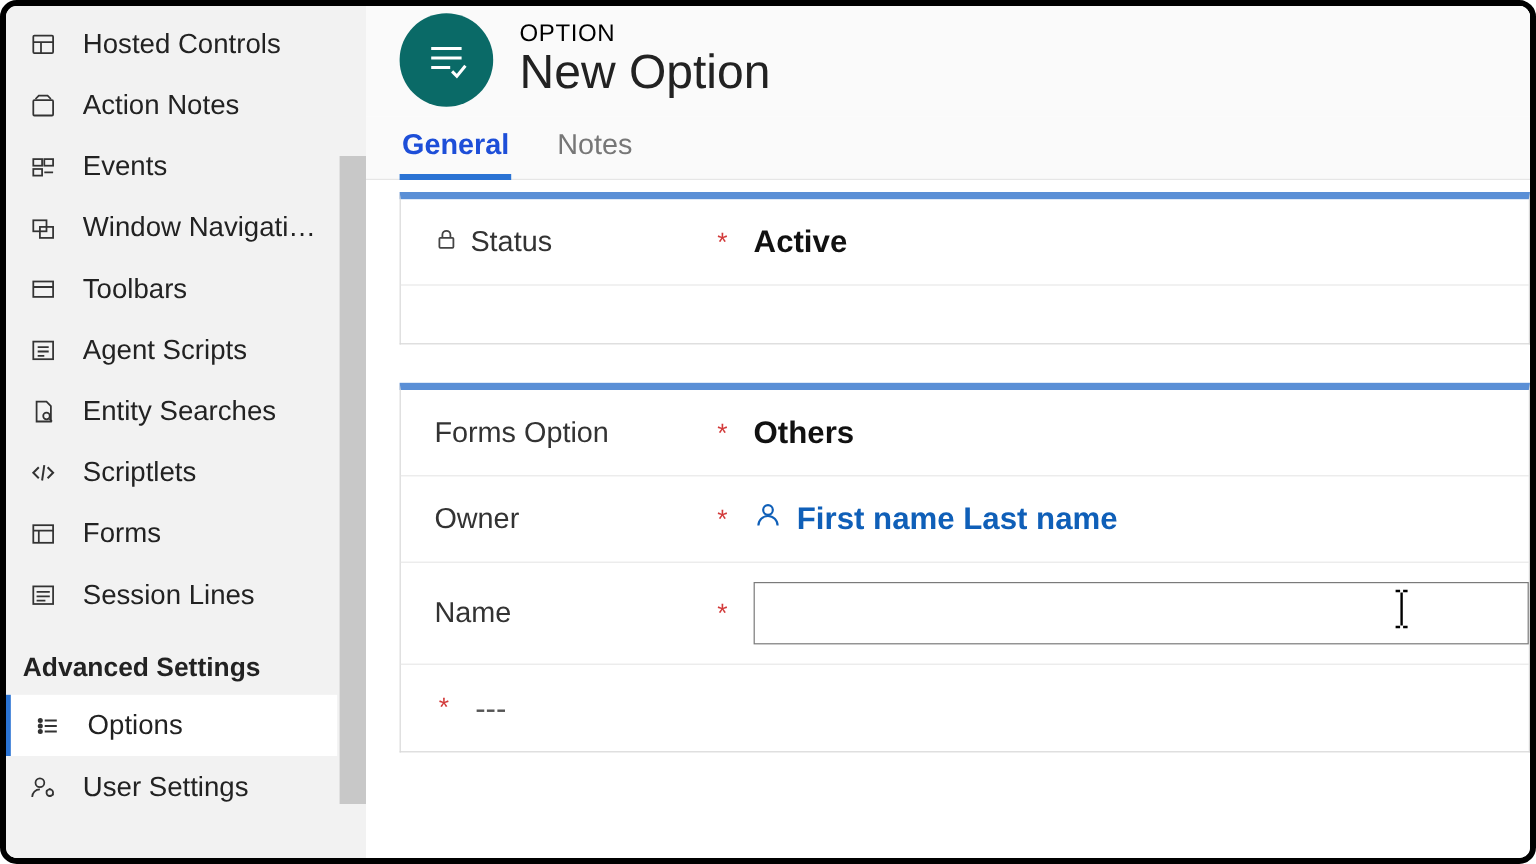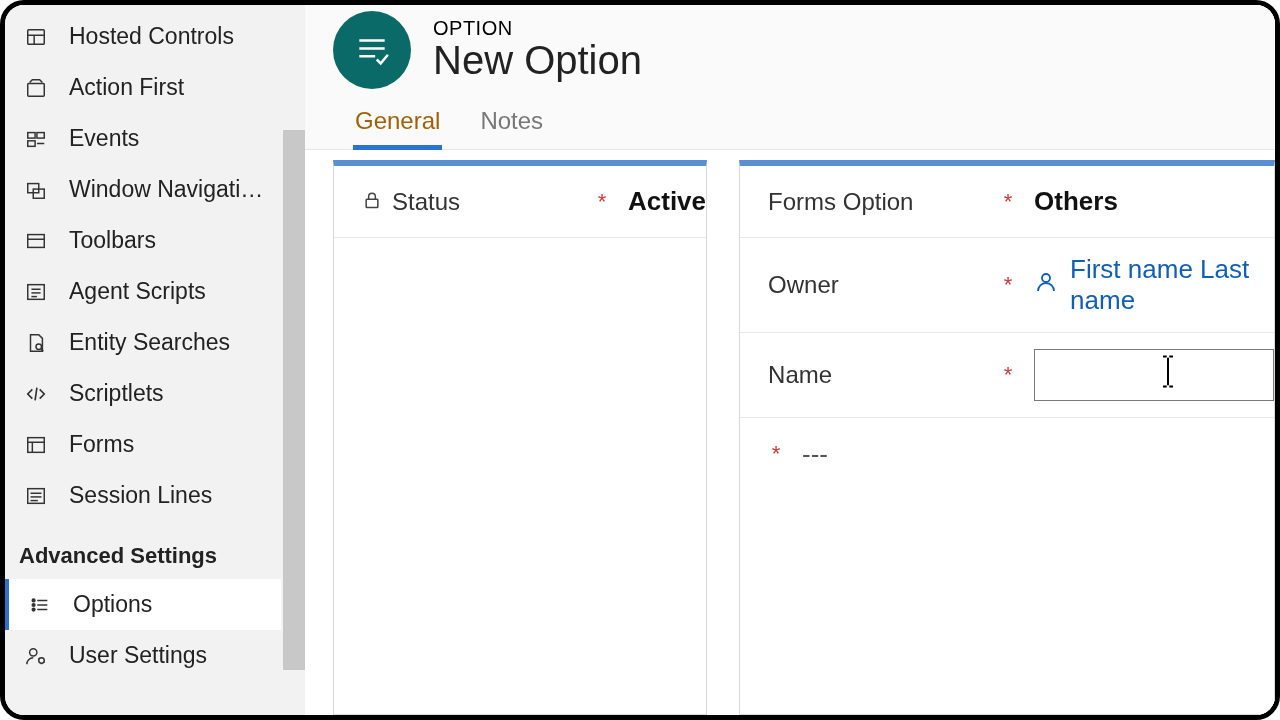--- a/index.html
+++ b/index.html
@@ -1,17 +1,17 @@
 <!DOCTYPE html>
 <html><head>
 <meta charset="utf-8">
 <style>
   * { box-sizing: border-box; margin: 0; padding: 0; }
   html, body { width: 1280px; height: 720px; font-family: "Segoe UI", Arial, sans-serif; overflow: hidden; }
-  .frame { width: 1280px; height: 720px; border: 5px solid #000; border-radius: 24px; display: flex; background: #fff; position: relative; overflow: hidden; }
+  .frame { width: 1280px; height: 720px; border: 5px solid #000; border-radius: 14px; display: flex; background: #fff; position: relative; overflow: hidden; }
 
   
   .sidebar { width: 300px; height: 100%; background: #f2f2f2; position: relative; display: flex; flex-direction: column; padding-top: 6px; }
   .sidebar .section-heading { font-size: 22px; font-weight: 600; color: #222; padding: 22px 12px 10px 14px; }
   .nav-item { display: flex; align-items: center; gap: 20px; padding: 12px 14px 12px 18px; font-size: 23px; color: #222; white-space: nowrap; overflow: hidden; text-overflow: ellipsis; cursor: pointer; }
   .nav-item.active { background: #fff; border-left: 4px solid #2a73d4; }
   .nav-item .ico { flex: 0 0 26px; width: 26px; height: 26px; display: inline-flex; align-items: center; justify-content: center; }
   .nav-item .ico svg { width: 22px; height: 22px; stroke: #333; }
   .nav-item .label { overflow: hidden; text-overflow: ellipsis; }
 
@@ -23,30 +23,30 @@
   .main { flex: 1; height: 100%; background: #fff; display: flex; flex-direction: column; }
 
   .header { padding: 6px 24px 8px 28px; display: flex; align-items: center; gap: 22px; background:#fafafa; }
   .round-icon { width: 78px; height: 78px; border-radius: 50%; background: #0a6a67; display: flex; align-items: center; justify-content: center; }
   .round-icon svg { width: 38px; height: 38px; stroke:#fff; fill:none; }
   .h-text .eyebrow { font-size: 20px; color: #000000; letter-spacing: 0.5px; }
   .h-text .title { font-size: 40px; font-weight: 400; color: #222; margin-top: -2px; }
 
   .tabs { padding: 4px 28px 0 28px; border-bottom: 1px solid #e6e6e6; display: flex; gap: 36px; background:#fafafa;}
   .tab { font-size: 24px; padding: 6px 2px 10px 2px; color: #777; cursor: pointer; }
-  .tab.active { color: #a16207; font-weight: 400; border-bottom: 5px solid #2a73d4; margin-bottom: -1px; margin-left: 20px; }
-
-  .content { flex: 1; overflow: hidden; padding: 10px 0 0 28px; display: flex; flex-direction: row; gap: 32px; }
+  .tab.active { color: #1d4ed8; font-weight: 700; border-bottom: 5px solid #2a73d4; margin-bottom: -1px; }
+
+  .content { flex: 1; overflow: hidden; padding: 10px 0 0 28px; display: flex; flex-direction: column; gap: 32px; }
   .panel { border: 1px solid #d8d8d8; border-top: 6px solid #5a8fd6; background:#fff; }
   .row { display: flex; align-items: center; padding: 16px 0 16px 28px; border-bottom: 1px solid #e8e8e8; min-height: 72px; }
   .row:last-child { border-bottom: none; }
   .row .label-cell { width: 232px; display: flex; align-items: center; gap: 10px; font-size: 24px; color: #333; font-weight: 400; }
   .row .req { width: 16px; color: #d23a3a; font-size: 22px; text-align: center; }
   .row .value-cell { flex: 1; padding-left: 18px; font-size: 26px; font-weight: 600; color: #111; display:flex; align-items:center; gap:12px;}
-  .row .value-cell.link { color: #0f5fb8; font-weight: 400; }
+  .row .value-cell.link { color: #0f5fb8; font-weight: 700; }
   .row .value-cell .user-ico svg { stroke:#0f5fb8; }
   .lock svg { width: 20px; height: 20px; stroke: #444; }
 
   .name-input-wrap { flex: 1; border: 1px solid #7a7a7a; height: 52px; display:flex; align-items:center; padding: 0 10px; position:relative; margin-right:0;}
   .name-input { border:none; outline:none; width:100%; height:100%; font-size:22px; background:transparent;}
   .text-cursor { position:absolute; right:90px; top:50%; transform:translateY(-50%); pointer-events:none;}
   .text-cursor svg{ width:30px;height:38px; stroke:#000;}
   .placeholder-dash{ color:#555; font-weight:400; font-size:26px;}
 </style>
 </head>
@@ -69,21 +69,21 @@
       <span class="label">Hosted Controls</span>
     </div>
 
     <div class="nav-item">
       <span class="ico">
         <svg viewBox="0 0 24 24" fill="none" stroke-width="1.6">
               <rect x="3" y="7" width="18" height="14" rx="1"></rect>
               <path d="M5 6l3-3h8l3 3"></path>
             </svg>
       </span>
-      <span class="label">Action First</span>
+      <span class="label">Action Notes</span>
     </div>
 
     <div class="nav-item">
       <span class="ico">
         <svg viewBox="0 0 24 24" fill="none" stroke-width="1.6">
               <rect x="3" y="5" width="8" height="6"></rect>
               <rect x="13" y="5" width="8" height="6"></rect>
               <rect x="3" y="14" width="8" height="6"></rect>
               <path d="M13 17h8"></path>
             </svg>

